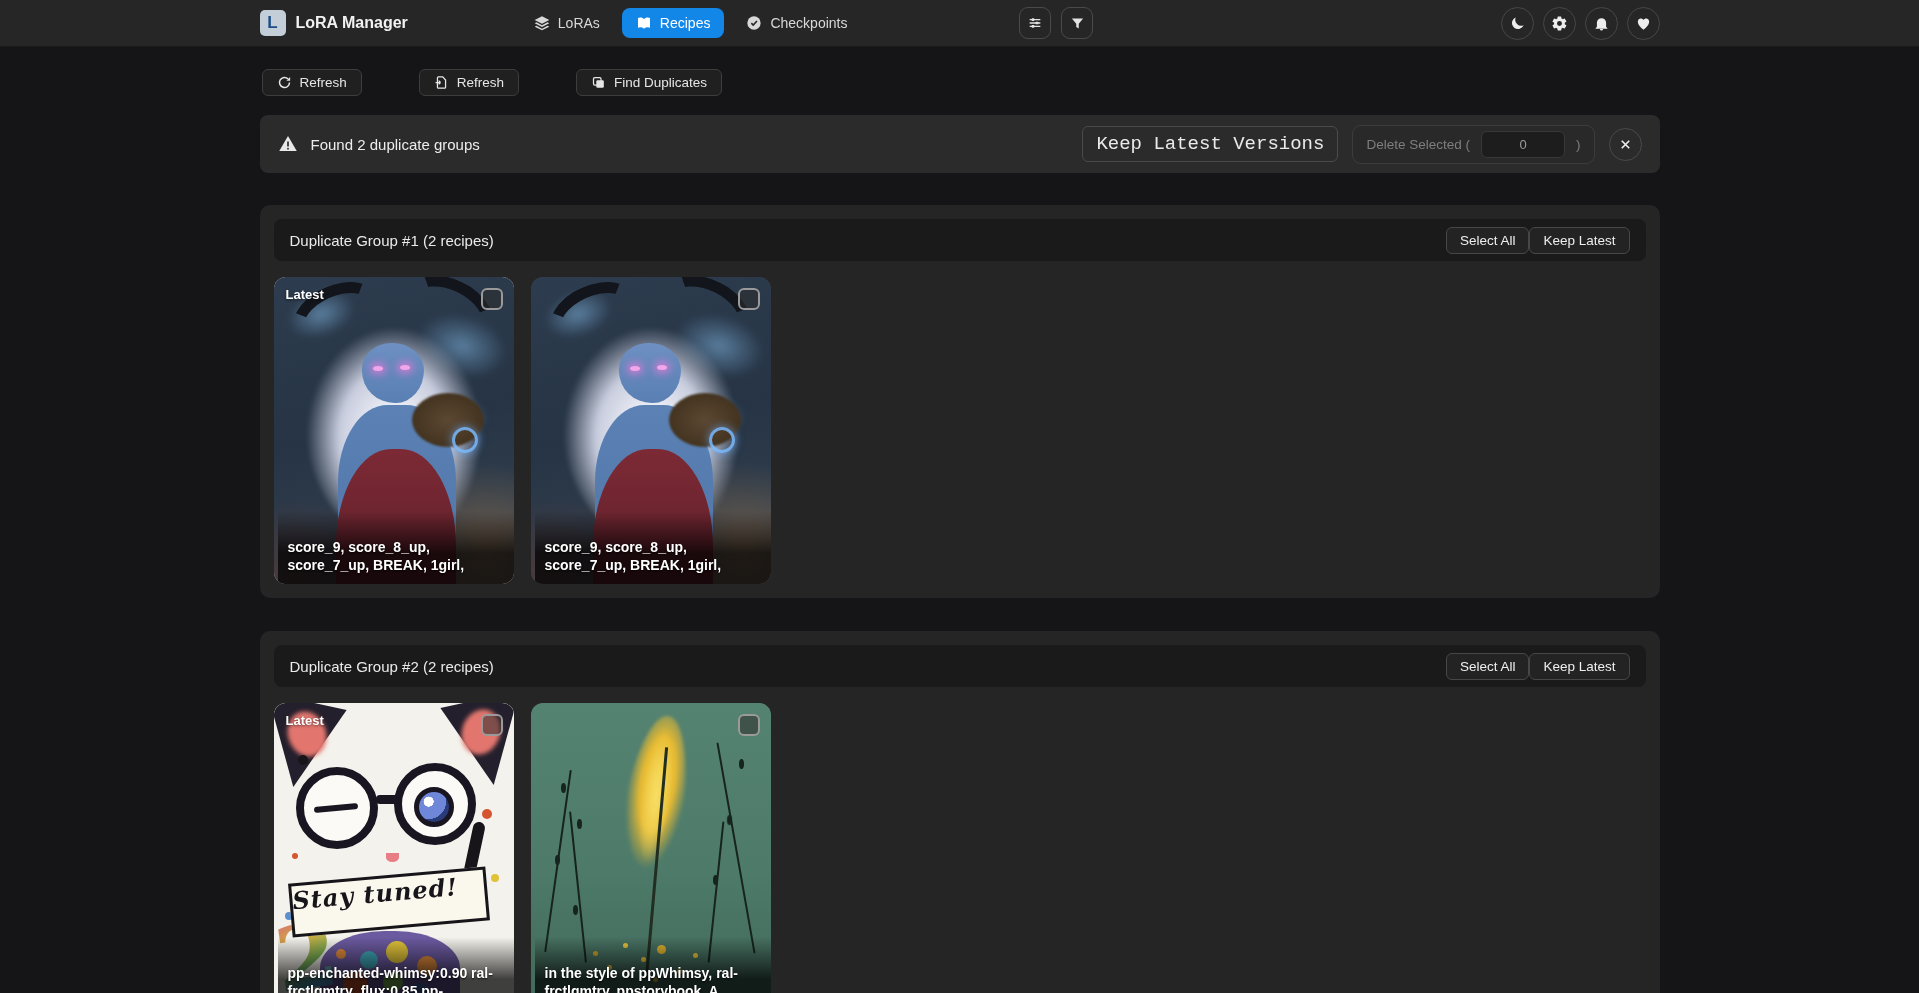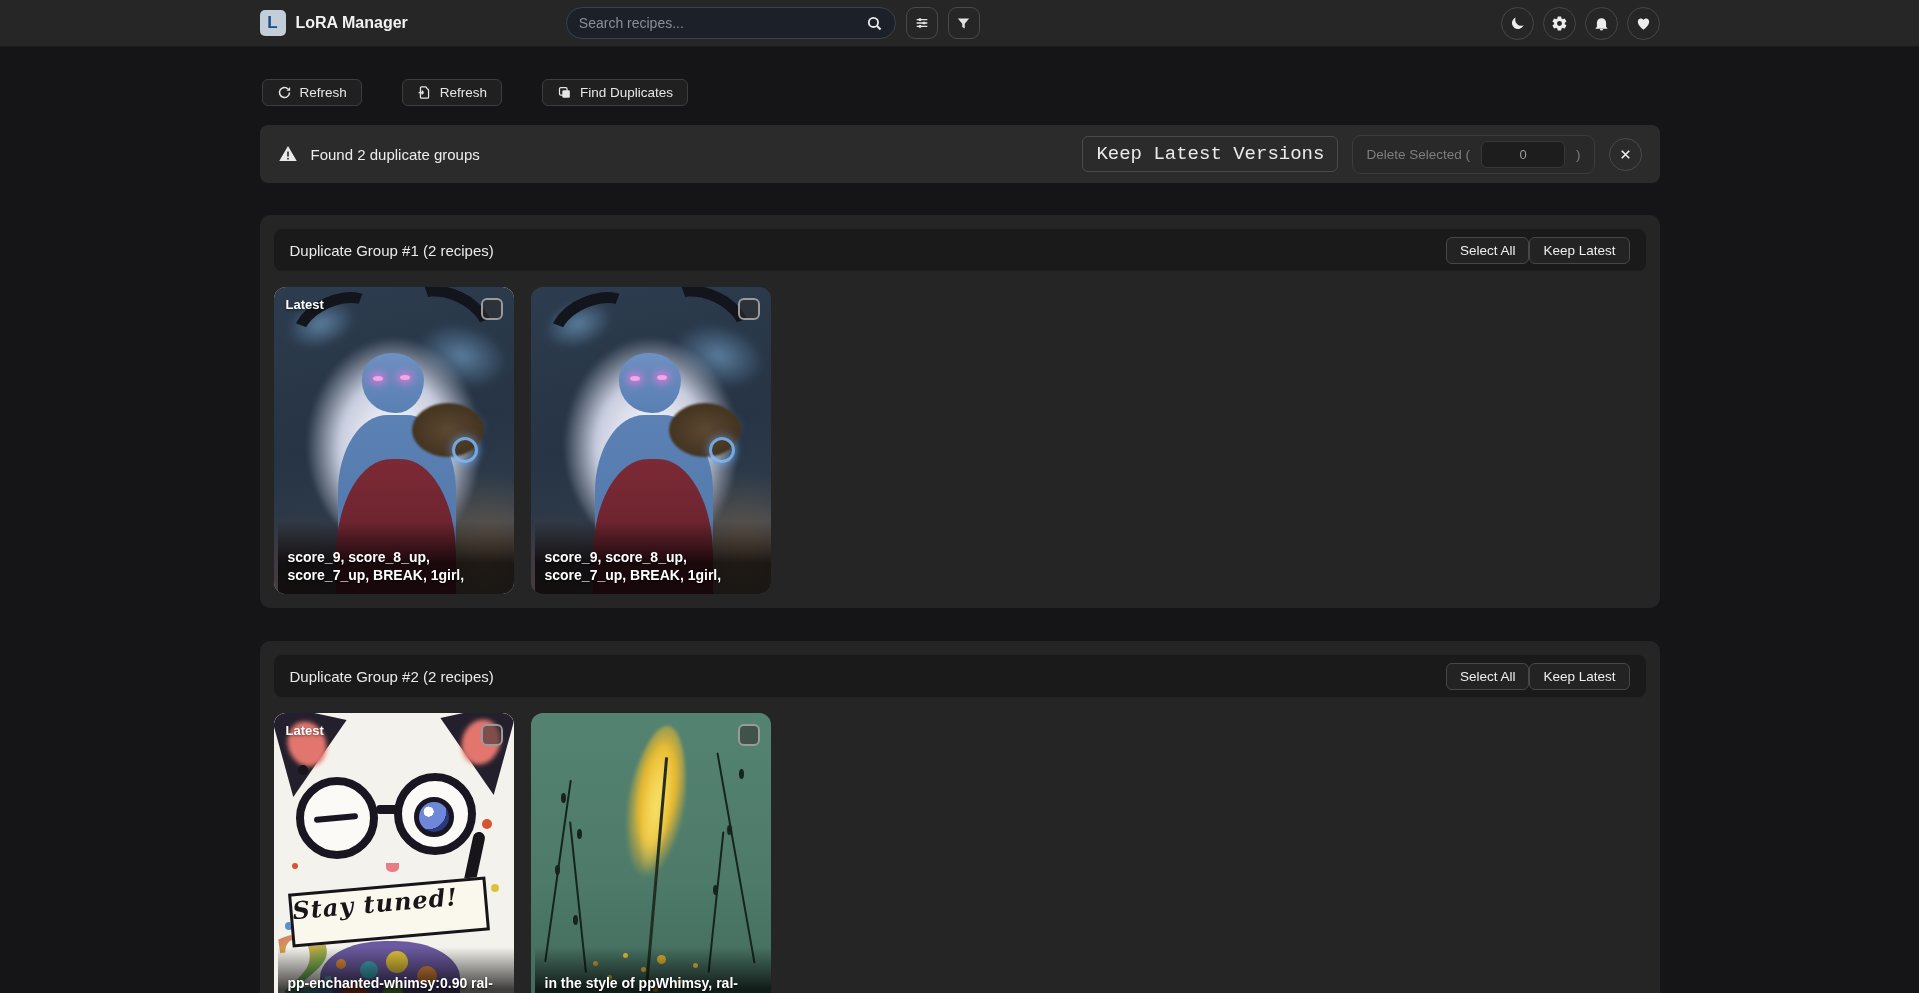--- a/index.html
+++ b/index.html
@@ -31,21 +31,21 @@
   .icon-btn-sq { width:32px; height:32px; border:1px solid #4a4a4a; border-radius:9px;
                  background:transparent; color:#e3e3e3; display:flex; align-items:center;
                  justify-content:center; cursor:pointer; }
   .right-icons { margin-left:auto; display:flex; align-items:center; gap:9px; }
   .icon-btn-circle { width:33px; height:33px; border-radius:50%; border:1px solid #474747;
                      background:transparent; color:#ededed; display:flex; align-items:center;
                      justify-content:center; cursor:pointer; }
 
   
   .main { width:1400px; margin:0 auto; }
-  .toolbar { display:flex; gap:40px; margin-top:32px; padding-left:2px; }
+  .toolbar { display:flex; gap:57px; margin-top:22px; padding-left:2px; }
   .tool-btn { display:flex; align-items:center; gap:8px; background:#202020; border:1px solid #3d3d3d;
               border-radius:6px; color:#e6e6e6; font-size:13.5px; padding:5px 14px; height:27px;
               cursor:pointer; font-family:inherit; }
 
   
   .banner { margin-top:19px; height:58px; background:#2b2b2b; border-radius:8px;
             display:flex; align-items:center; padding:0 18px; }
   .banner-left { display:flex; align-items:center; gap:13px; color:#ededed; font-size:15px; }
   .banner-right { margin-left:auto; display:flex; align-items:center; gap:14px; }
   .btn-outline { background:transparent; border:1px solid #4a4a4a; border-radius:6px;
@@ -173,31 +173,49 @@
 </head>
 <body>
 
 <header class="navbar">
   <div class="nav-inner">
     <div class="brand">
       <div class="logo">L</div>
       <div class="brand-title">LoRA Manager</div>
     </div>
 
+    <nav class="nav-group">
+      <div class="nav-item">
+        <span>
+          <svg width="16" height="16" viewBox="0 0 24 24" fill="currentColor">
+              <path d="M12 2 1 7.5 12 13l11-5.5L12 2zm0 13.5L3.8 11 1 12.5 12 18l11-5.5-2.8-1.5L12 15.5zm0 5L3.8 16 1 17.5 12 23l11-5.5-2.8-1.5L12 20.5z"></path>
+            </svg>
+        </span>
+        <span>LoRAs</span>
+      </div>
+      <div class="nav-item active">
+        <span>
+          <svg width="16" height="16" viewBox="0 0 24 24" fill="currentColor">
+              <path d="M21 4.5c-1.9-.9-4-1-6-.2-1.1.4-2.1 1-3 1.9-.9-.9-1.9-1.5-3-1.9-2-.8-4.1-.7-6 .2V19c1.9-.9 4-1 6-.2 1.1.4 2.1 1 3 1.9.9-.9 1.9-1.5 3-1.9 2-.8 4.1-.7 6 .2V4.5z"></path>
+            </svg>
+        </span>
+        <span>Recipes</span>
+      </div>
+      <div class="nav-item">
+        <span>
+          <svg width="16" height="16" viewBox="0 0 24 24">
+              <circle cx="12" cy="12" r="10" fill="currentColor"></circle>
+              <path d="m8 12.2 2.8 2.8L16.5 9" stroke="#262626" stroke-width="2.4" fill="none"></path>
+            </svg>
+        </span>
+        <span>Checkpoints</span>
+      </div>
+    </nav>
 
     <div class="search-group">
-      <div class="search-box">
-        <input type="text" placeholder="Search recipes..." style="">
-        <span>
-          <svg width="17" height="17" viewBox="0 0 24 24">
-              <circle cx="10.5" cy="10.5" r="6.5" stroke="currentColor" stroke-width="2.6" fill="none"></circle>
-              <path d="m15.6 15.6 5 5" stroke="currentColor" stroke-width="3"></path>
-            </svg>
-        </span>
-      </div>
       <button class="icon-btn-sq">
         <span>
           <svg width="16" height="16" viewBox="0 0 24 24">
               <g stroke="currentColor" stroke-width="2">
                 <path d="M4 7h16M4 12h16M4 17h16"></path>
               </g>
               <g fill="currentColor">
                 <rect x="7" y="5" width="4" height="4" rx="1"></rect>
                 <rect x="13" y="10" width="4" height="4" rx="1"></rect>
                 <rect x="7" y="15" width="4" height="4" rx="1"></rect>

